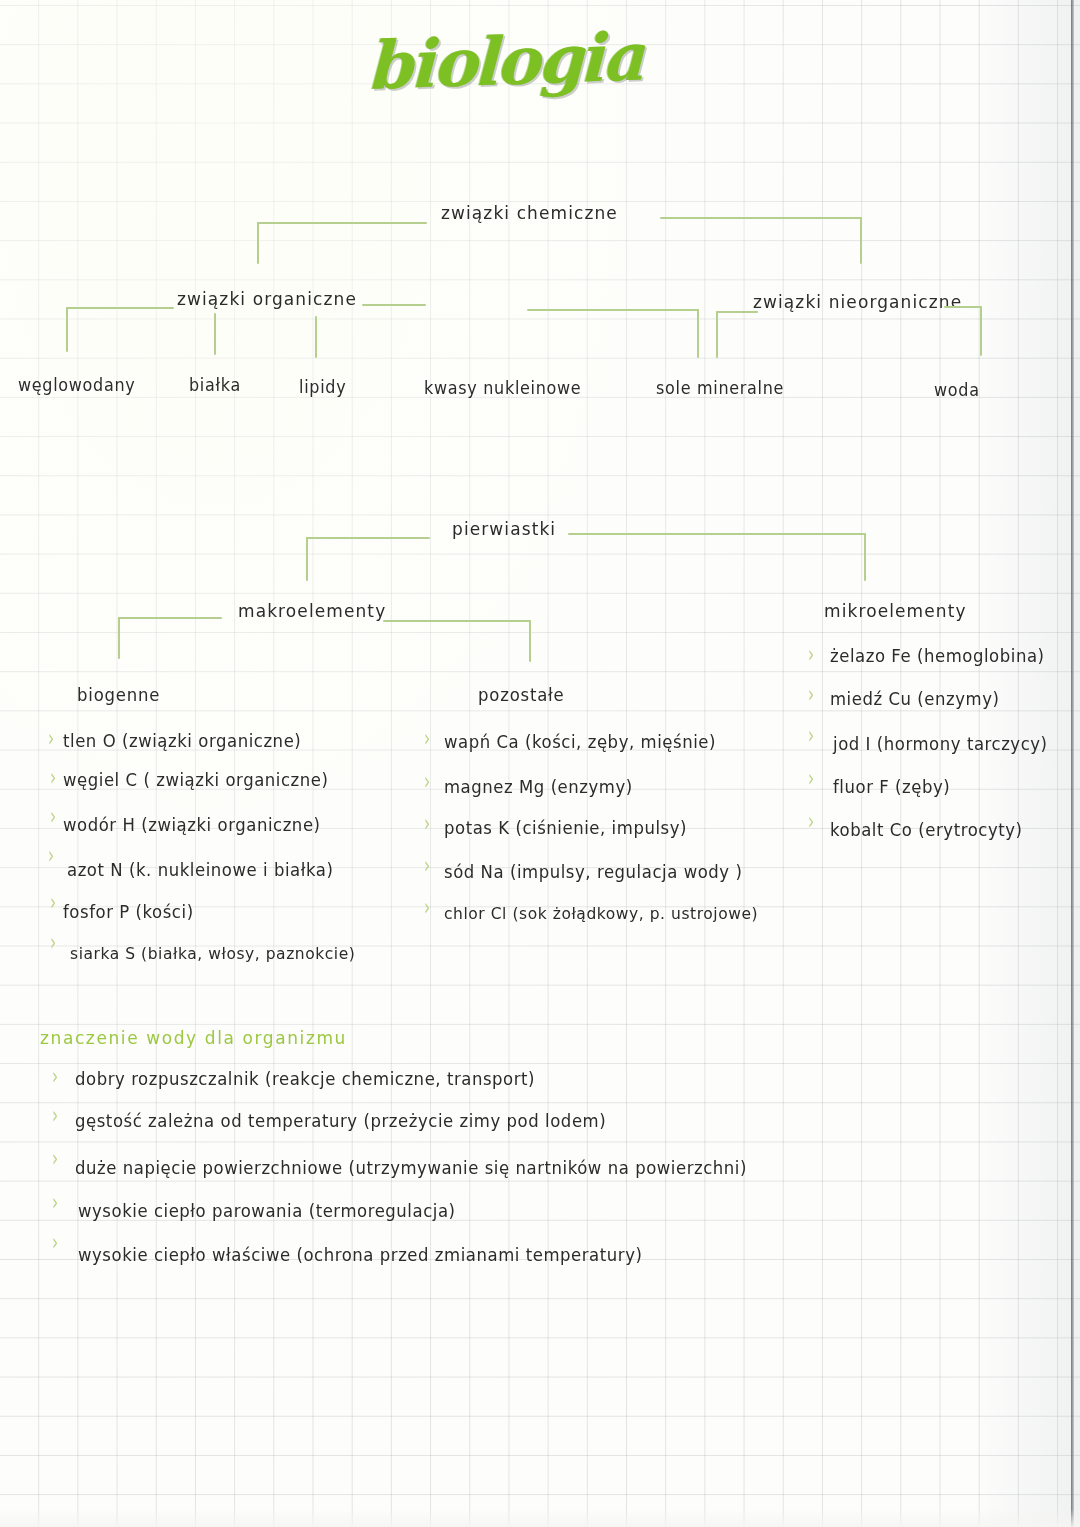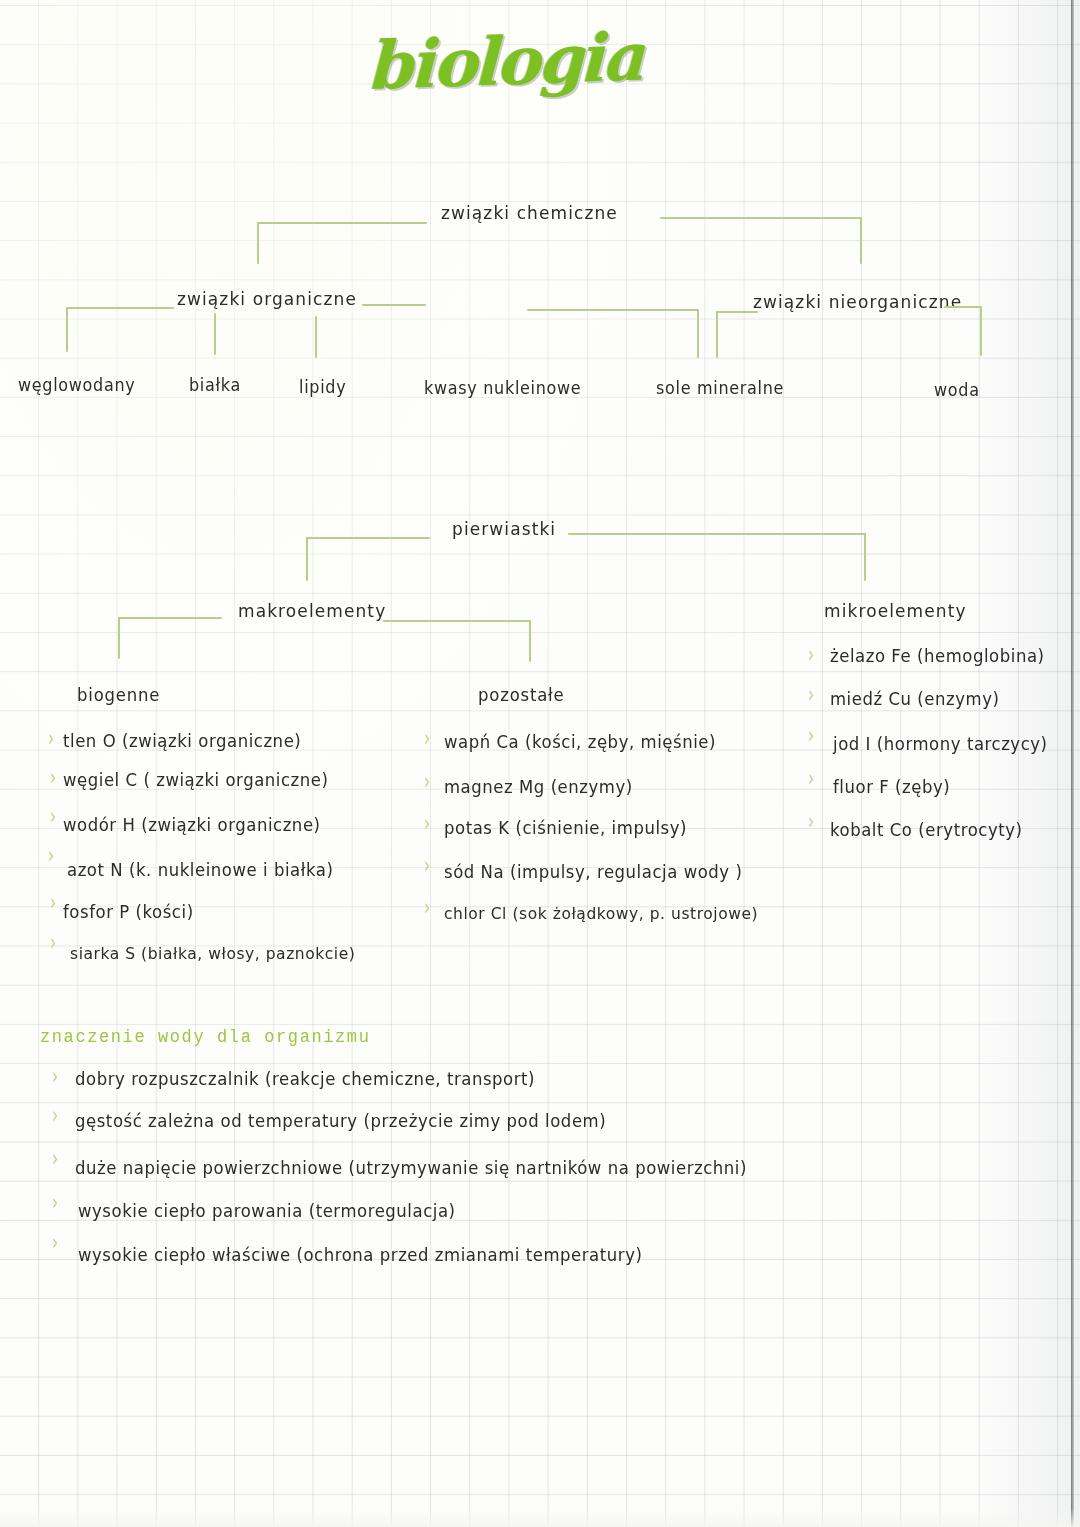--- a/index.html
+++ b/index.html
@@ -205,21 +205,21 @@
 
   <div class="chev" style="left:808px; top:723px;">›</div>
   <div class="hw item" style="left:833px; top:735px;">jod  I  (hormony  tarczycy)</div>
 
   <div class="chev" style="left:808px; top:766px;">›</div>
   <div class="hw item" style="left:833px; top:778px;">fluor  F  (zęby)</div>
 
   <div class="chev" style="left:808px; top:809px;">›</div>
   <div class="hw item" style="left:830px; top:821px;">kobalt  Co  (erytrocyty)</div>
 
-  <div class="ghead" style="left:40px; top:1028px;font-family:Liberation Mono, monospace;">znaczenie  wody  dla  organizmu</div>
+  <div class="ghead" style="left:40px; top:1028px;">znaczenie  wody  dla  organizmu</div>
 
   <div class="chev" style="left:52px; top:1064px;">›</div>
   <div class="hw item" style="left:75px; top:1070px;">dobry  rozpuszczalnik  (reakcje  chemiczne,  transport)</div>
 
   <div class="chev" style="left:52px; top:1103px;">›</div>
   <div class="hw item" style="left:75px; top:1112px;">gęstość  zależna  od  temperatury  (przeżycie  zimy  pod  lodem)</div>
 
   <div class="chev" style="left:52px; top:1146px;">›</div>
   <div class="hw item" style="left:75px; top:1159px;">duże  napięcie  powierzchniowe  (utrzymywanie  się  nartników  na  powierzchni)</div>
 

